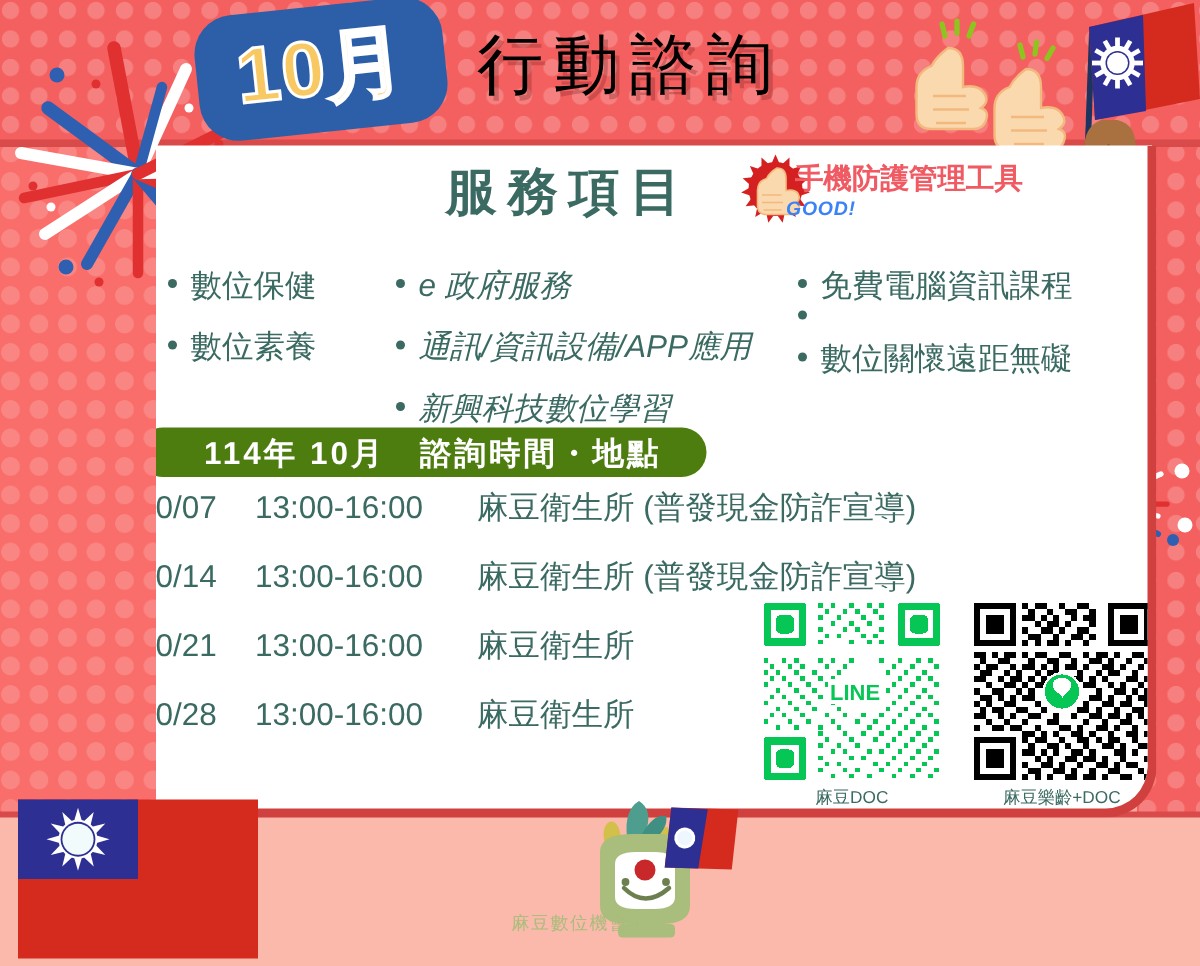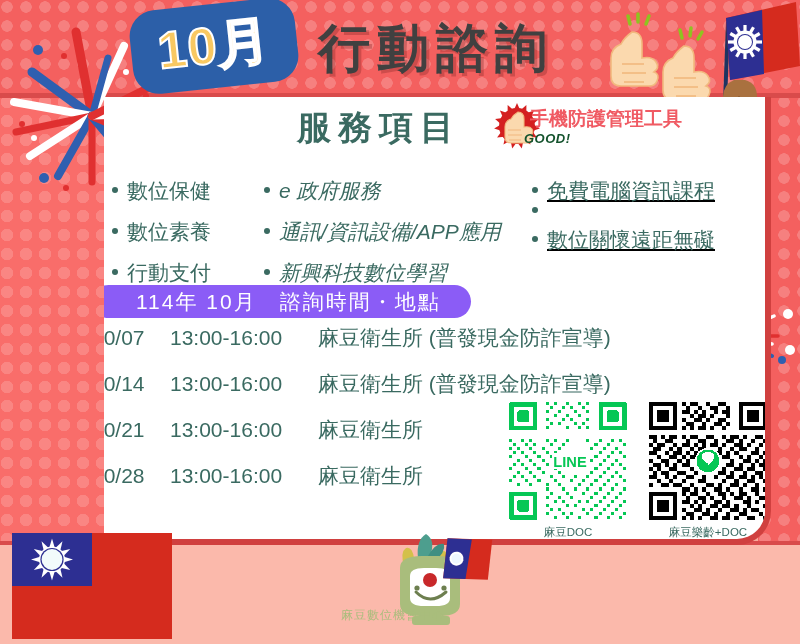--- a/index.html
+++ b/index.html
@@ -65,21 +65,21 @@
     background:#ffffff;
     border-right:6px solid #d0403f;
     border-bottom:6px solid #d0403f;
     border-bottom-right-radius:34px;
   }
   .panel-inner { position:absolute; inset:0; overflow:hidden; border-bottom-right-radius:28px;}
 
   
   .main-title {
     position:absolute; left:318px; top:14px;
-    font-size:52px; font-weight:700; color:#404040;
+    font-size:44px; font-weight:400; color:#000000;
     letter-spacing:7px;
     text-shadow:3px 3px 0 rgba(120,30,30,0.30);
     white-space:nowrap;
   }
   .month-badge {
     position:absolute; left:131px; top:4px;
     width:166px; height:84px;
     background:#2c5fa8;
     border-radius:26px;
     transform:rotate(-6deg);
@@ -100,21 +100,21 @@
     font-size:34px; font-weight:700; color:#3a6a61;
     letter-spacing:7px; white-space:nowrap;
   }
   .svc-cols {
     position:absolute; left:8px; top:52px; width:660px;
     display:flex;
   }
   .svc-col { display:flex; flex-direction:column; gap:2px;margin-top:22px; }
   .svc-col.c1 { width:152px; }
   .svc-col.c2 { width:268px;font-style:italic; }
-  .svc-col.c3 { width:240px;text-decoration:underline; }
+  .svc-col.c3 { width:240px; }
   .svc-item {
     display:flex; align-items:baseline; gap:9px;
     font-size:21px; color:#3a6a61; line-height:39px;
     white-space:nowrap;
   }
   .svc-dot {
     flex:0 0 auto; width:6px; height:6px; border-radius:50%;
     background:#3a6a61; position:relative; top:-5px;
   }
 
@@ -122,31 +122,31 @@
   .tool-badge {
     position:absolute; left:426px; top:9px;
     display:flex; align-items:center; gap:4px;
   }
   .tool-badge-text {
     font-size:19px; font-weight:700; color:#f05a63;
     letter-spacing:0px; white-space:nowrap;text-align:right;
   }
   .good-label {
     position:absolute; left:420px; top:34px;
-    font-size:13px; font-weight:700; color:#14532d;
+    font-size:13px; font-weight:700; color:#3b82f6;
     font-style:italic; letter-spacing:0.5px;
   }
 
   
   .sched-pill {
     position:absolute; left:-12px; top:188px;
     height:33px; padding:0 30px 0 44px;
-    background:#8b5cf6; border-radius:17px;
+    background:#4d7c0f; border-radius:17px;
     display:flex; align-items:center;
-    font-size:21px; font-weight:400; color:#ffffff;
+    font-size:21px; font-weight:700; color:#ffffff;
     letter-spacing:2px; white-space:nowrap;
   }
   .sched-rows { position:absolute; left:-12px; top:227px; width:560px; }
   .sched-row {
     display:flex; align-items:baseline;
     height:46px; font-size:21px; color:#3a6a61;
     white-space:nowrap;
   }
   .sched-date { width:78px; padding-left:0px; }
   .sched-time { width:148px; }
@@ -426,24 +426,20 @@
 
       <div class="svc-cols">
         <div class="svc-col c1">
           <div class="svc-item">
               <span class="svc-dot"></span>
               <span>數位保健</span>
             </div>
           <div class="svc-item">
               <span class="svc-dot"></span>
               <span>數位素養</span>
-            </div>
-          <div class="svc-item">
-              <span class="svc-dot"></span>
-              <span>行動支付</span>
             </div>
         </div>
         <div class="svc-col c2">
           <div class="svc-item">
               <span class="svc-dot"></span>
               <span>e 政府服務</span>
             </div>
           <div class="svc-item">
               <span class="svc-dot"></span>
               <span>通訊/資訊設備/APP應用</span>

